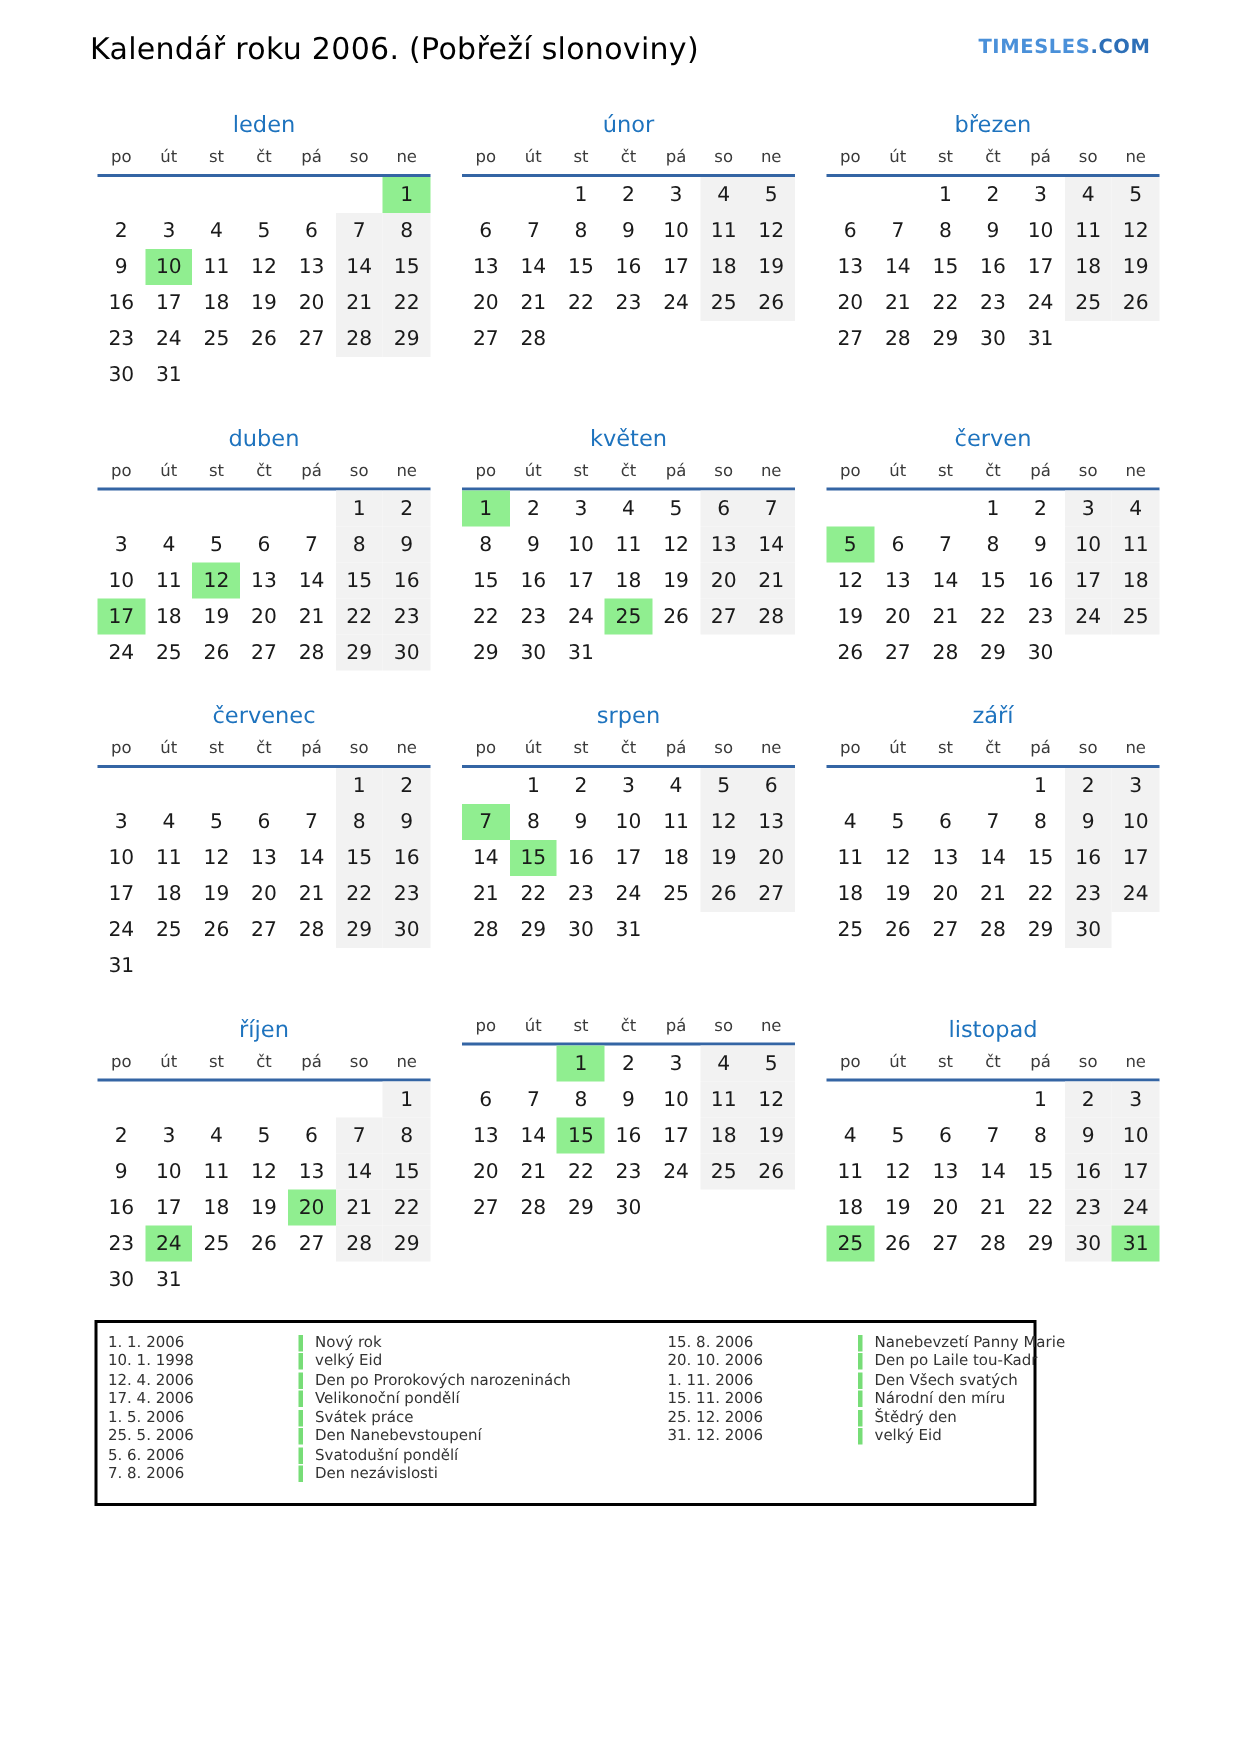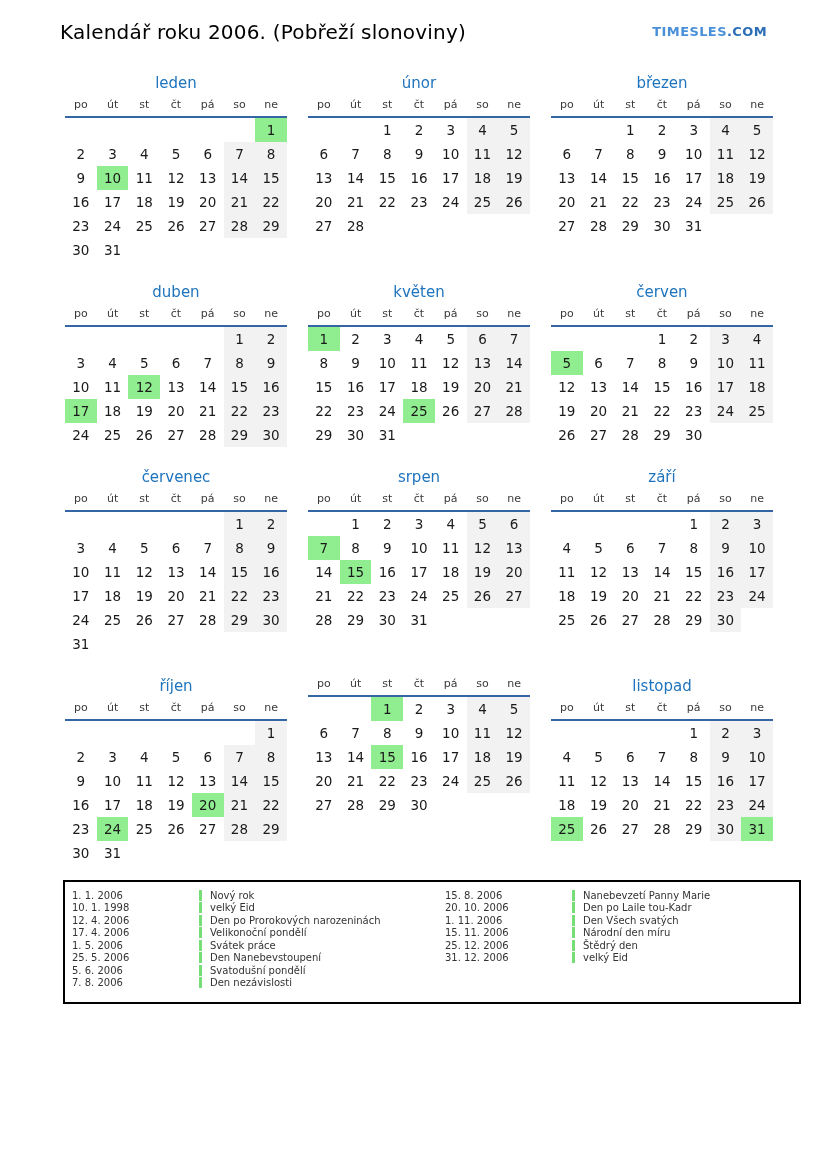--- a/index.html
+++ b/index.html
@@ -44,21 +44,21 @@
   .day {
     height:24px; line-height:24px; text-align:center;
     font-size:13.5px; color:#1a1a1a;
   }
   .day.we { background:var(--weekend-bg,#f2f2f2); }
   .day.hl { background:var(--holiday-bg,#90ee90); }
 
   
   .legend {
     margin:15px 0 0 3px;
-    width:738px;
+    width:628px;
     border:2px solid #000;
     padding:7px 4px 13px 7px;
     display:grid;
     grid-template-columns:373px 1fr;
   }
   .lcol { display:flex; flex-direction:column; }
   .lentry { display:flex; align-items:center; height:12.5px; font-size:10px; color:#333; }
   .ldate { width:127px; flex:0 0 127px; }
   .lbar { width:3px; height:11px; flex:0 0 3px; background:var(--legend-bar,#77dd77); margin-right:8px; }
   .lname { white-space:nowrap; }

